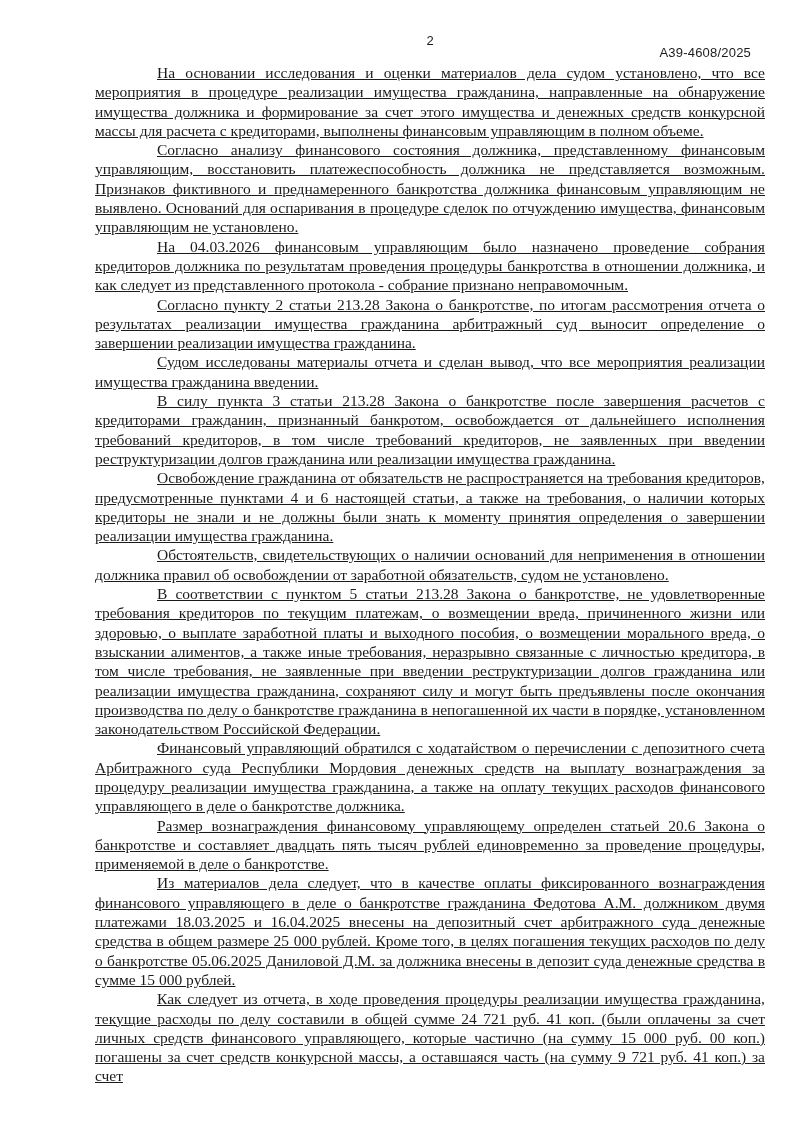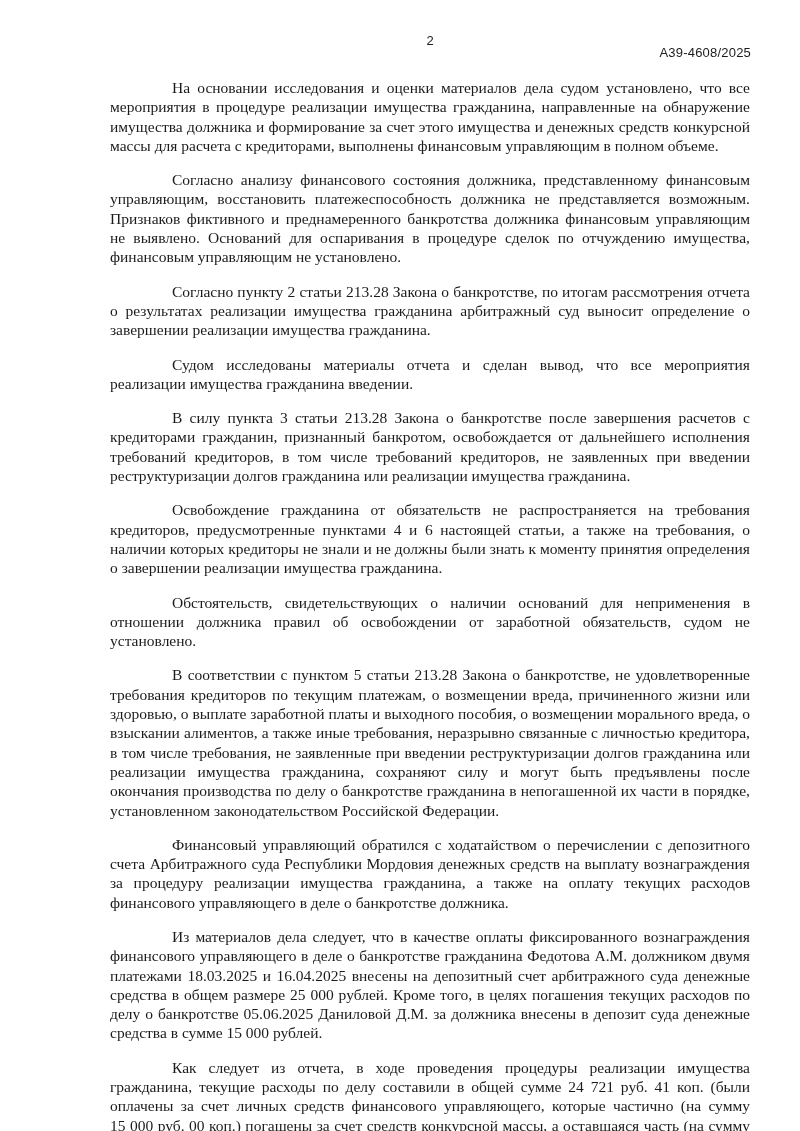--- a/index.html
+++ b/index.html
@@ -41,42 +41,45 @@
   .doc-body {
     position: absolute;
     top: 63px;
     left: 95px;
     width: 670px;
     font-size: 15.5px;
     line-height: 19.3px;
     text-align: justify;
   }
   .doc-body p {
-    margin: 15px;
+    margin: 0;
     padding: 0;
     text-indent: 62px;
+    text-decoration: underline;
   }
 </style>
 </head>
 <body>
 
 <div class="page">
 
   <div class="page-header">
     <span class="page-num">2</span>
     <span class="case-num">А39-4608/2025</span>
   </div>
 
   <div class="doc-body">
     <p>На основании исследования и оценки материалов дела судом установлено, что все мероприятия в процедуре реализации имущества гражданина, направленные на обнаружение имущества должника и формирование за счет этого имущества и денежных средств конкурсной массы для расчета с кредиторами, выполнены финансовым управляющим в полном объеме.</p>
     <p>Согласно анализу финансового состояния должника, представленному финансовым управляющим, восстановить платежеспособность должника не представляется возможным. Признаков фиктивного и преднамеренного банкротства должника финансовым управляющим не выявлено. Оснований для оспаривания в процедуре сделок по отчуждению имущества, финансовым управляющим не установлено.</p>
+    <p>На 04.03.2026 финансовым управляющим было назначено проведение собрания кредиторов должника по результатам проведения процедуры банкротства в отношении должника, и как следует из представленного протокола - собрание признано неправомочным.</p>
     <p>Согласно пункту 2 статьи 213.28 Закона о банкротстве, по итогам рассмотрения отчета о результатах реализации имущества гражданина арбитражный суд выносит определение о завершении реализации имущества гражданина.</p>
     <p>Судом исследованы материалы отчета и сделан вывод, что все мероприятия реализации имущества гражданина введении.</p>
     <p>В силу пункта 3 статьи 213.28 Закона о банкротстве после завершения расчетов с кредиторами гражданин, признанный банкротом, освобождается от дальнейшего исполнения требований кредиторов, в том числе требований кредиторов, не заявленных при введении реструктуризации долгов гражданина или реализации имущества гражданина.</p>
     <p>Освобождение гражданина от обязательств не распространяется на требования кредиторов, предусмотренные пунктами 4 и 6 настоящей статьи, а также на требования, о наличии которых кредиторы не знали и не должны были знать к моменту принятия определения о завершении реализации имущества гражданина.</p>
     <p>Обстоятельств, свидетельствующих о наличии оснований для неприменения в отношении должника правил об освобождении от заработной обязательств, судом не установлено.</p>
     <p>В соответствии с пунктом 5 статьи 213.28 Закона о банкротстве, не удовлетворенные требования кредиторов по текущим платежам, о возмещении вреда, причиненного жизни или здоровью, о выплате заработной платы и выходного пособия, о возмещении морального вреда, о взыскании алиментов, а также иные требования, неразрывно связанные с личностью кредитора, в том числе требования, не заявленные при введении реструктуризации долгов гражданина или реализации имущества гражданина, сохраняют силу и могут быть предъявлены после окончания производства по делу о банкротстве гражданина в непогашенной их части в порядке, установленном законодательством Российской Федерации.</p>
     <p>Финансовый управляющий обратился с ходатайством о перечислении с депозитного счета Арбитражного суда Республики Мордовия денежных средств на выплату вознаграждения за процедуру реализации имущества гражданина, а также на оплату текущих расходов финансового управляющего в деле о банкротстве должника.</p>
+    <p>Размер вознаграждения финансовому управляющему определен статьей 20.6 Закона о банкротстве и составляет двадцать пять тысяч рублей единовременно за проведение процедуры, применяемой в деле о банкротстве.</p>
     <p>Из материалов дела следует, что в качестве оплаты фиксированного вознаграждения финансового управляющего в деле о банкротстве гражданина Федотова А.М. должником двумя платежами 18.03.2025 и 16.04.2025 внесены на депозитный счет арбитражного суда денежные средства в общем размере 25&nbsp;000 рублей. Кроме того, в целях погашения текущих расходов по делу о банкротстве 05.06.2025 Даниловой Д.М. за должника внесены в депозит суда денежные средства в сумме 15&nbsp;000 рублей.</p>
     <p>Как следует из отчета, в ходе проведения процедуры реализации имущества гражданина, текущие расходы по делу составили в общей сумме 24&nbsp;721 руб. 41 коп. (были оплачены за счет личных средств финансового управляющего, которые частично (на сумму 15&nbsp;000 руб. 00 коп.) погашены за счет средств конкурсной массы, а оставшаяся часть (на сумму 9&nbsp;721 руб. 41 коп.) за счет</p>
   </div>
 
 </div>
 
 </body></html>

